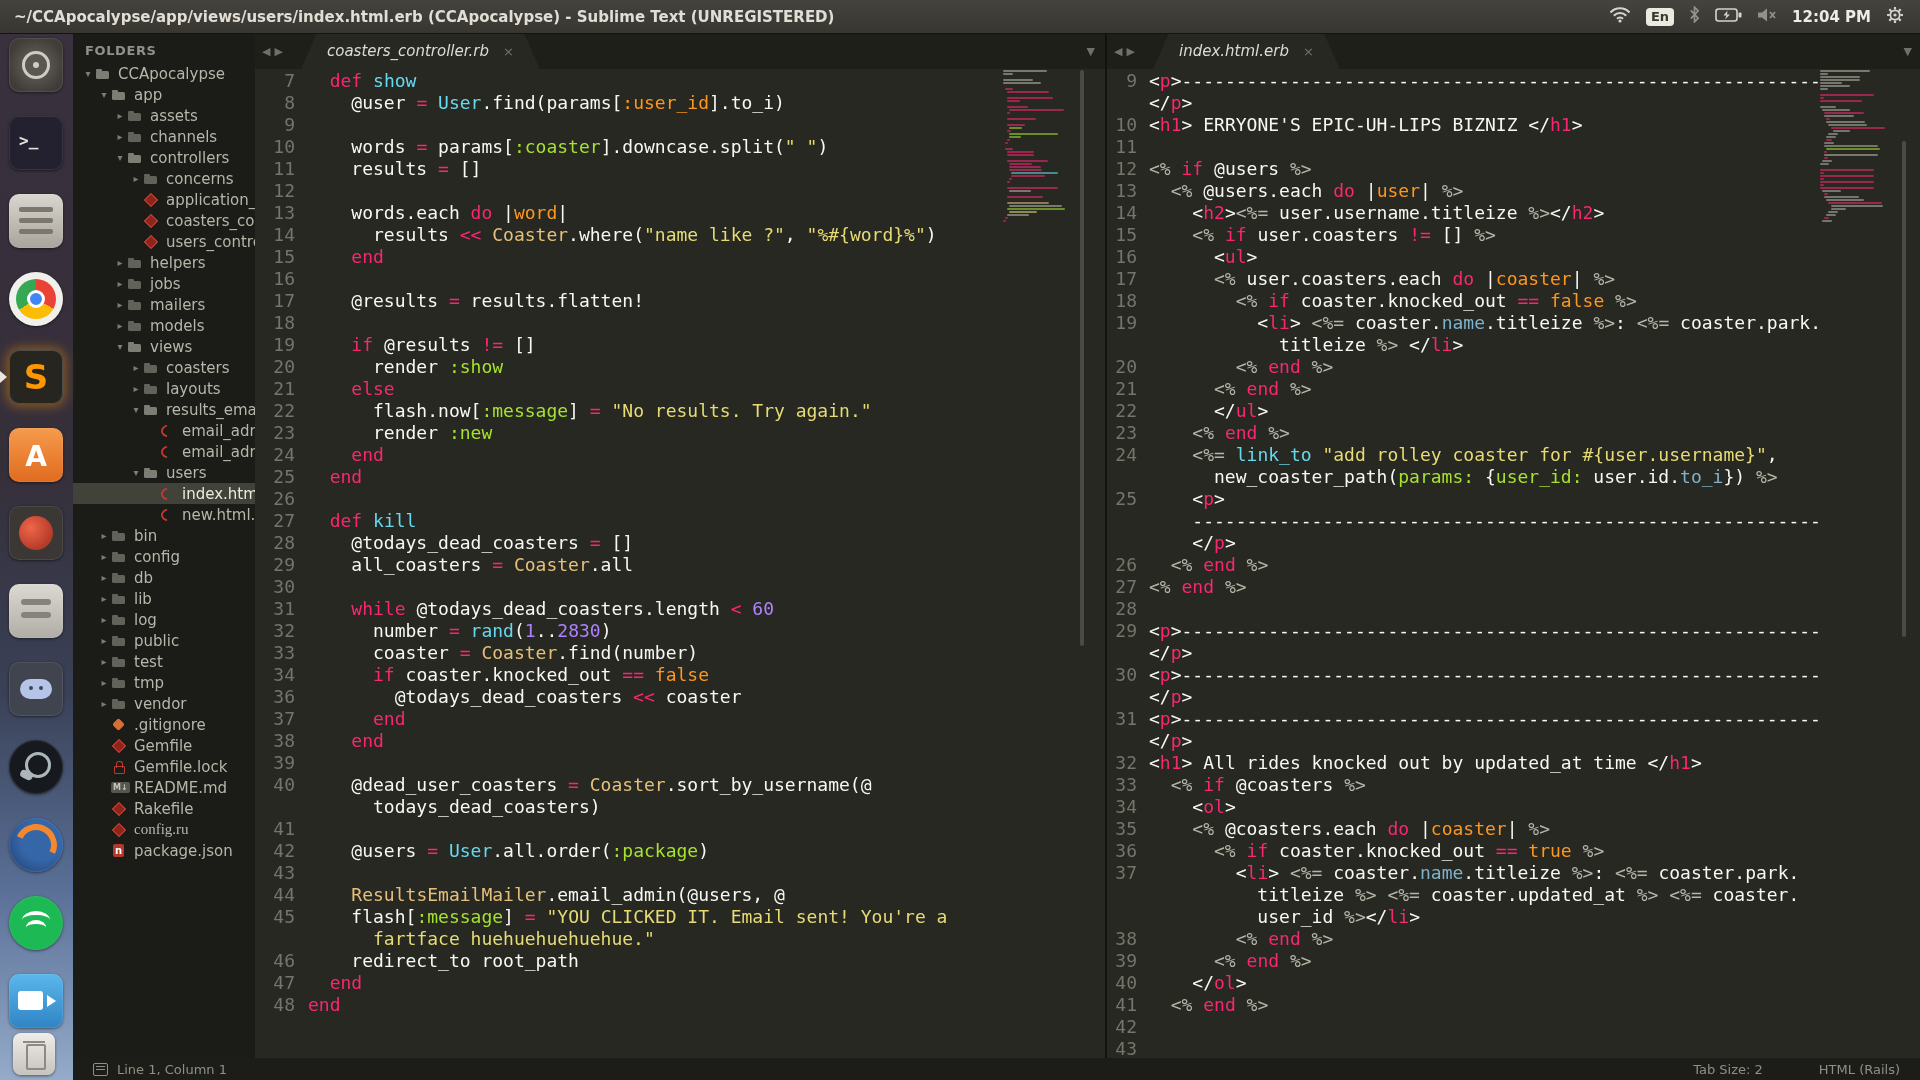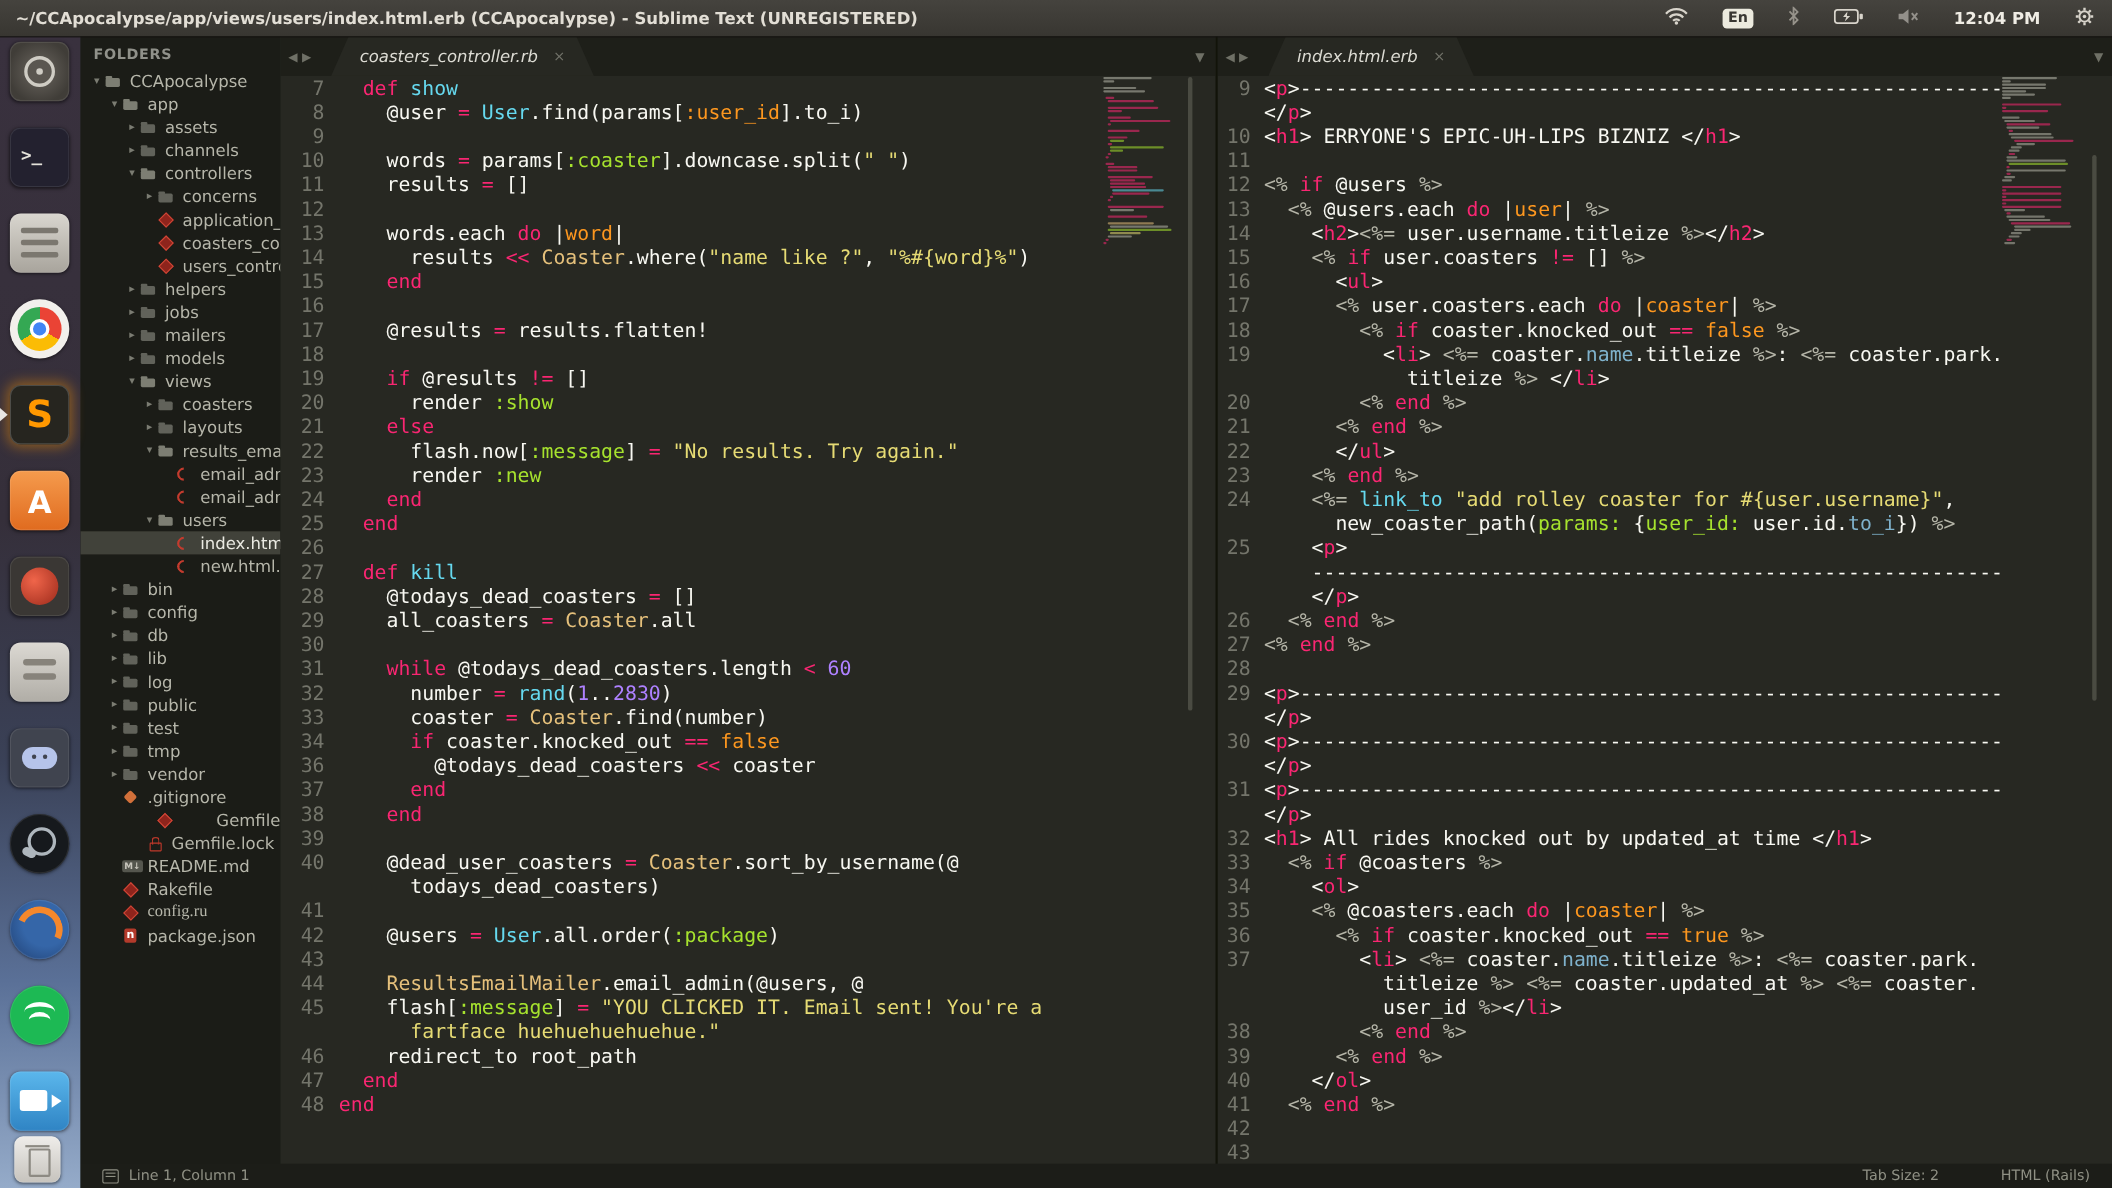--- a/index.html
+++ b/index.html
@@ -4,21 +4,21 @@
 <style>
   html,body{margin:0;padding:0;background:#000;}
   #root{position:relative;width:1920px;height:1080px;background:#272822;overflow:hidden;
         font-family:"DejaVu Sans",sans-serif;-webkit-font-smoothing:antialiased;}
 
   
   .titlebar{position:absolute;left:0;top:0;width:100%;height:33px;
     background:linear-gradient(#45433e,#383631);border-bottom:1px solid #141310;
     display:flex;align-items:center;z-index:30;}
   .title{color:#e2ded5;font-weight:bold;font-size:15px;padding-left:14px;white-space:nowrap;}
-  .tray{margin-left:auto;display:flex;align-items:center;gap:31px;padding-right:16px;color:#d8d4cb;}
+  .tray{margin-left:auto;display:flex;align-items:center;gap:15px;padding-right:16px;color:#d8d4cb;}
   .kbd{background:#eceade;color:#3a3833;font-size:13px;font-weight:bold;padding:1px 5px;border-radius:4px;line-height:16px;}
   .clock{font-size:15px;font-weight:bold;color:#efece4;}
 
   
   .dock{position:absolute;left:0;top:33px;width:73px;height:1047px;z-index:20;
     background:linear-gradient(180deg,#39313e 0%,#352f3a 42%,#3a4157 63%,#5a7097 82%,#95abc9 100%);}
   .dock-item{position:absolute;left:9px;width:54px;height:54px;}
   .di{position:absolute;inset:0;border-radius:10px;background:#2e2d2b;
       box-shadow:inset 0 0 0 1px rgba(255,255,255,.09),0 1px 3px rgba(0,0,0,.5);}
   .dock-item.active .di{box-shadow:0 0 12px 2px rgba(255,150,0,.45),inset 0 0 0 1px rgba(255,255,255,.18);}
@@ -365,26 +365,26 @@
         <div class="sb-row" style="padding-left: 24px;">
           <span class="arrow">▸</span>
           <span class="fi fi-folder"></span>
           <span class="lbl">vendor</span>
         </div>
         <div class="sb-row" style="padding-left: 24px;">
           <span class="arrow"></span>
           <span class="fi fi-git"></span>
           <span class="lbl">.gitignore</span>
         </div>
-        <div class="sb-row" style="padding-left: 24px; justify-content: space-between;">
+        <div class="sb-row" style="padding-left: 24px;">
           <span class="arrow"></span>
           <span class="fi fi-gem"></span>
           <span class="lbl">Gemfile</span>
         </div>
-        <div class="sb-row" style="padding-left: 24px; margin-left: 22px;">
+        <div class="sb-row" style="padding-left: 24px;">
           <span class="arrow"></span>
           <span class="fi fi-lock"></span>
           <span class="lbl">Gemfile.lock</span>
         </div>
         <div class="sb-row" style="padding-left: 24px;">
           <span class="arrow"></span>
           <span class="fi fi-md"></span>
           <span class="lbl">README.md</span>
         </div>
         <div class="sb-row" style="padding-left: 24px;">

